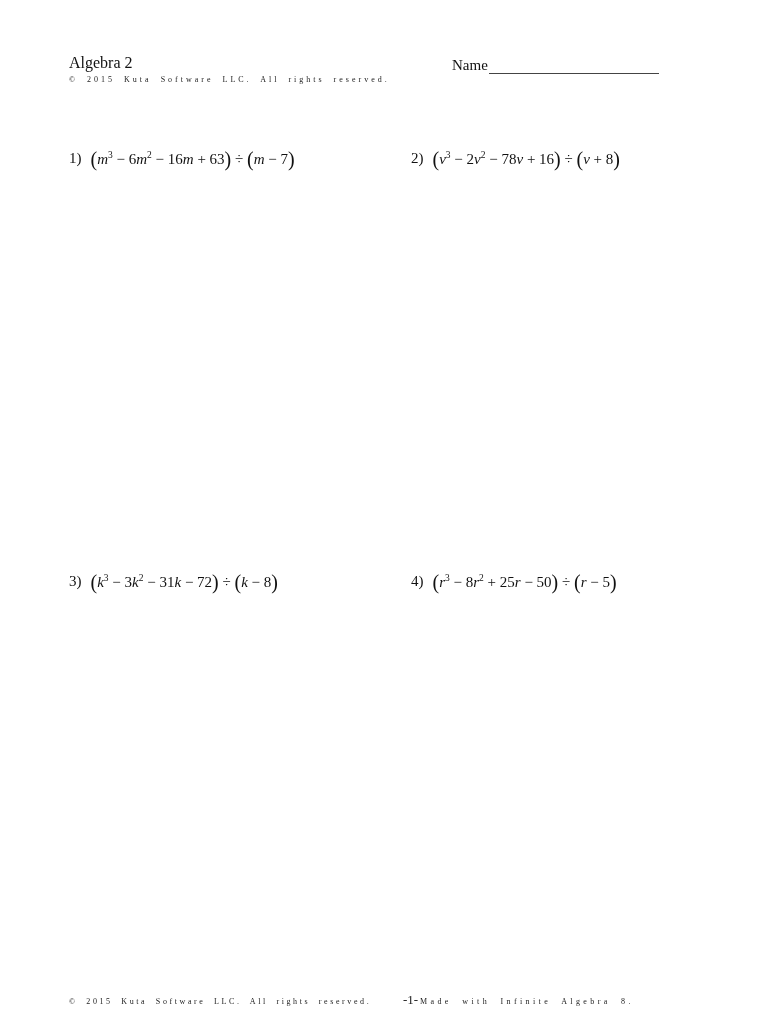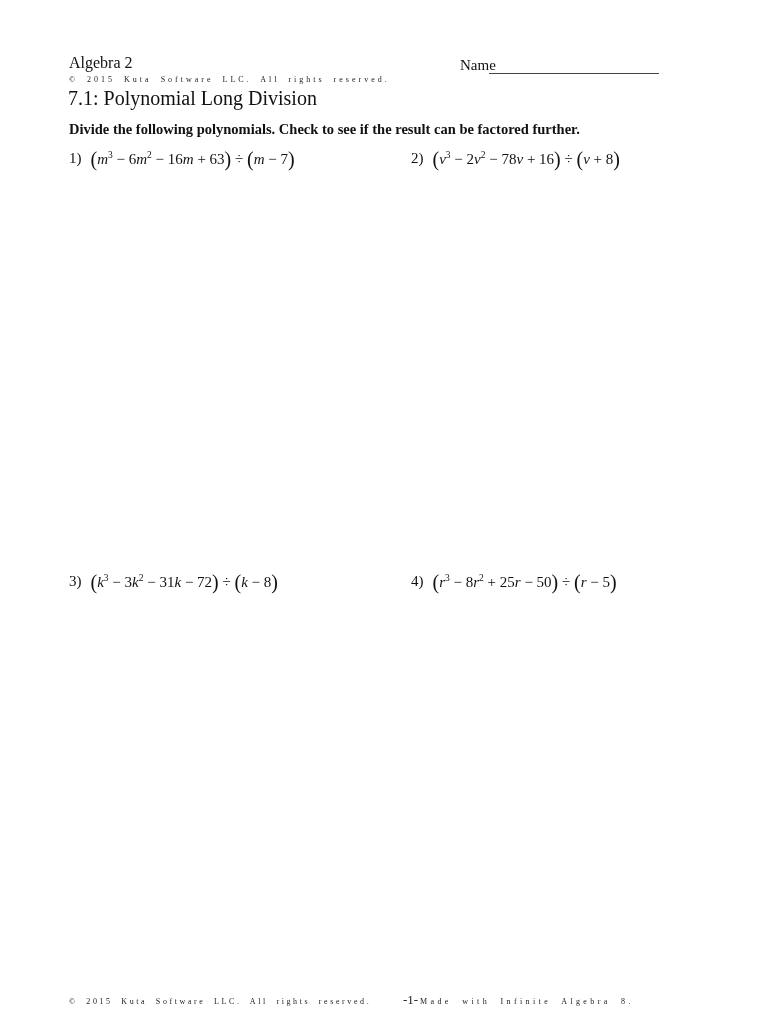--- a/index.html
+++ b/index.html
@@ -4,21 +4,21 @@
 <style>
   html,body{margin:0;padding:0;background:#fff;}
   #page{
     position:relative;width:659px;height:1024px;background:#ffffff;
     font-family:"Liberation Serif", serif;color:#111;overflow:hidden;
   }
   .abs{position:absolute;white-space:nowrap;}
   .course{left:69px;top:54px;font-size:16px;}
   .copy-top{left:69px;top:75px;font-size:8px;letter-spacing:3px;word-spacing:4px;color:#222;}
   .title{left:68px;top:87px;font-size:20px;}
-  .name-label{left:452px;top:57px;font-size:15px;margin-left:8px;}
+  .name-label{left:452px;top:57px;font-size:15px;}
   .name-line{left:489px;top:58px;width:259px;height:15px;border-bottom:1.3px solid #444;}
   .period-label{left:681px;top:94px;font-size:15px;margin-top:40px;}
   .period-line{left:723px;top:95px;width:26px;height:14px;border-bottom:1.3px solid #444;}
   .instruction{left:69px;top:121px;font-size:14.5px;font-weight:bold;}
   .problem{display:flex;align-items:flex-start;font-size:15px;}
   .p1{left:69px;top:150px;}
   .p2{left:411px;top:150px;}
   .p3{left:69px;top:573px;}
   .p4{left:411px;top:573px;}
   .problem .num{margin-right:9px;font-style:normal;}
@@ -36,26 +36,24 @@
 
 <div id="page">
 
   <div class="abs course">Algebra 2</div>
 
   <div class="abs name-label">Name</div>
   <div class="abs name-line"></div>
 
   <div class="abs copy-top">© 2015 Kuta Software LLC.  All rights reserved.</div>
 
-  <div class="abs title">7.1: Polynomial Long Division</div>
 
   <div class="abs period-label">Period</div>
   <div class="abs period-line"></div>
 
-  <div class="abs instruction">Divide the following polynomials. Check to see if the result can be factored further.</div>
 
   <div class="abs problem p1">
     <span class="num">1)</span>
     <span class="expr"><span class="paren">(</span><span class="var">m</span><span class="sup">3</span><span class="txt"> − 6</span><span class="var">m</span><span class="sup">2</span><span class="txt"> − 16</span><span class="var">m</span><span class="txt"> + 63</span><span class="paren">)</span><span class="txt"> ÷ </span><span class="paren">(</span><span class="var">m</span><span class="txt"> − 7</span><span class="paren">)</span></span>
   </div>
 
   <div class="abs problem p2">
     <span class="num">2)</span>
     <span class="expr"><span class="paren">(</span><span class="var">v</span><span class="sup">3</span><span class="txt"> − 2</span><span class="var">v</span><span class="sup">2</span><span class="txt"> − 78</span><span class="var">v</span><span class="txt"> + 16</span><span class="paren">)</span><span class="txt"> ÷ </span><span class="paren">(</span><span class="var">v</span><span class="txt"> + 8</span><span class="paren">)</span></span>
   </div>

